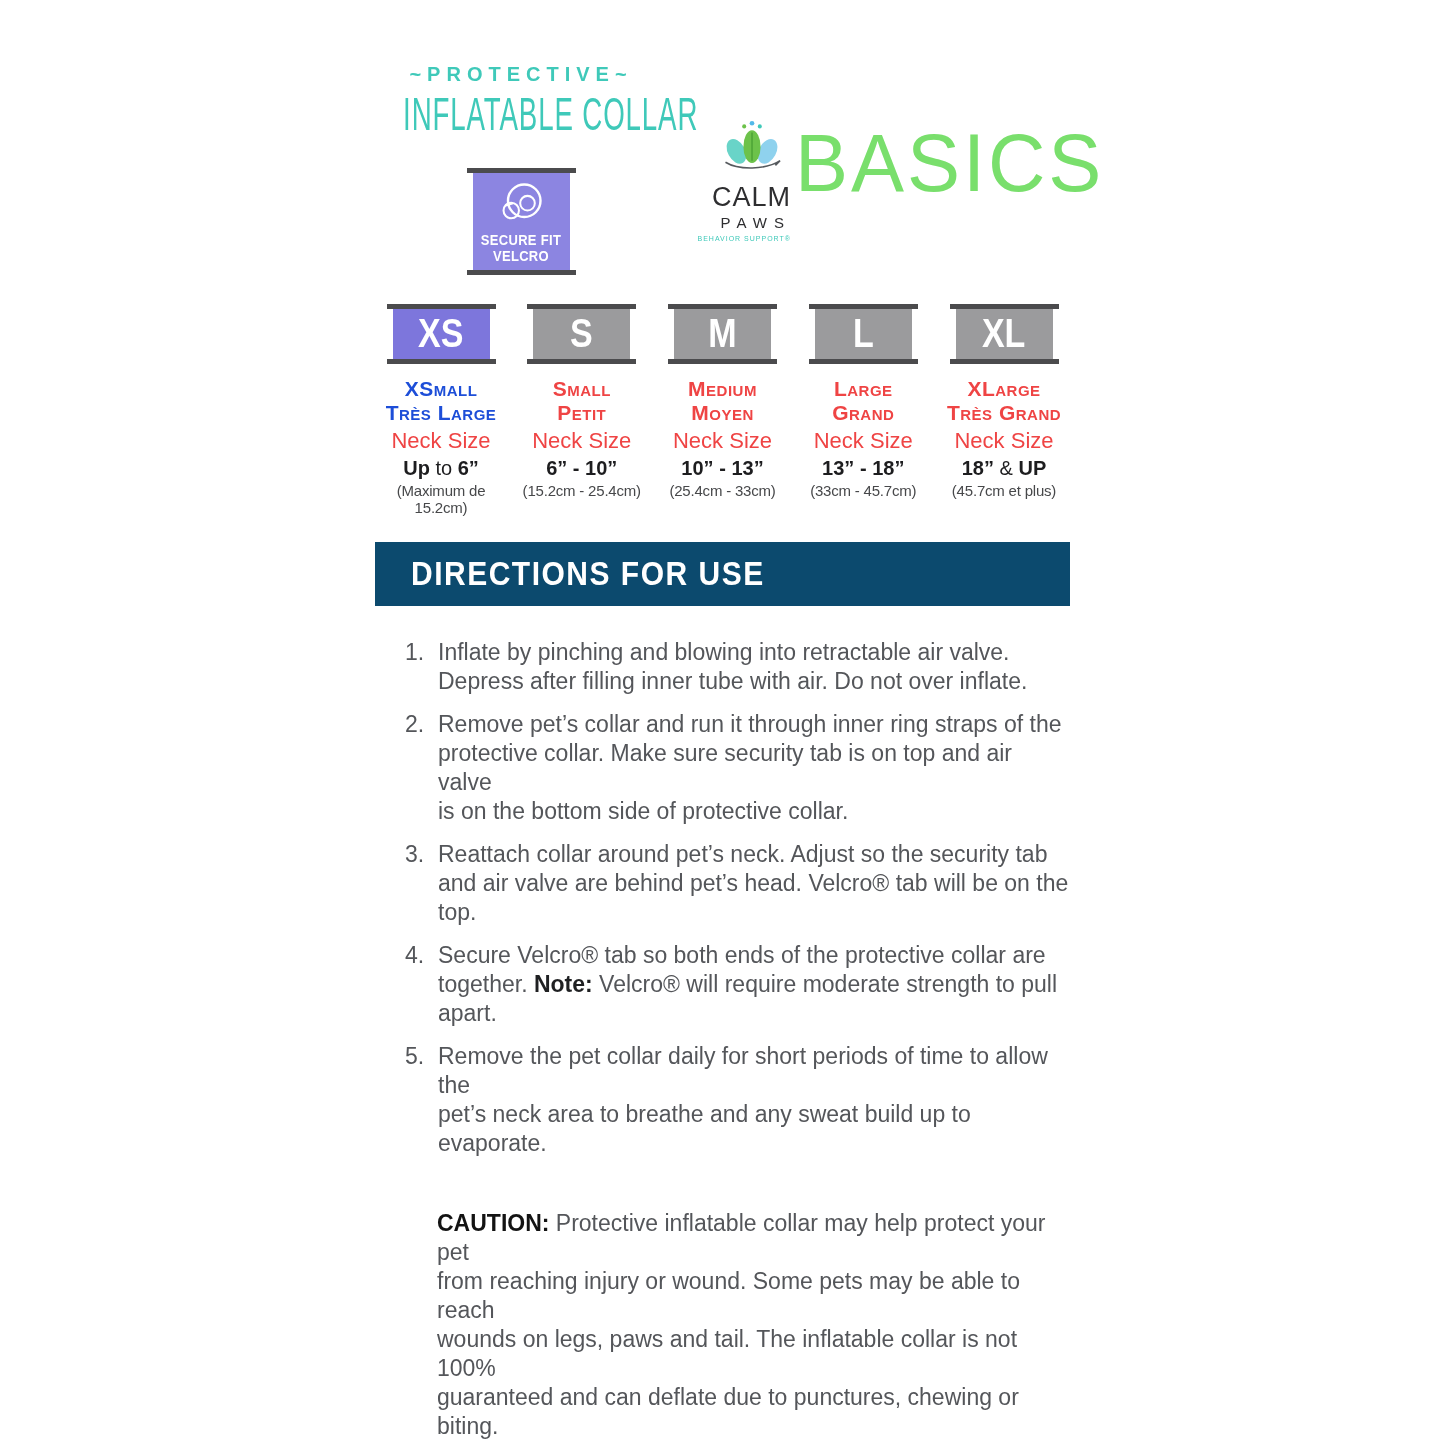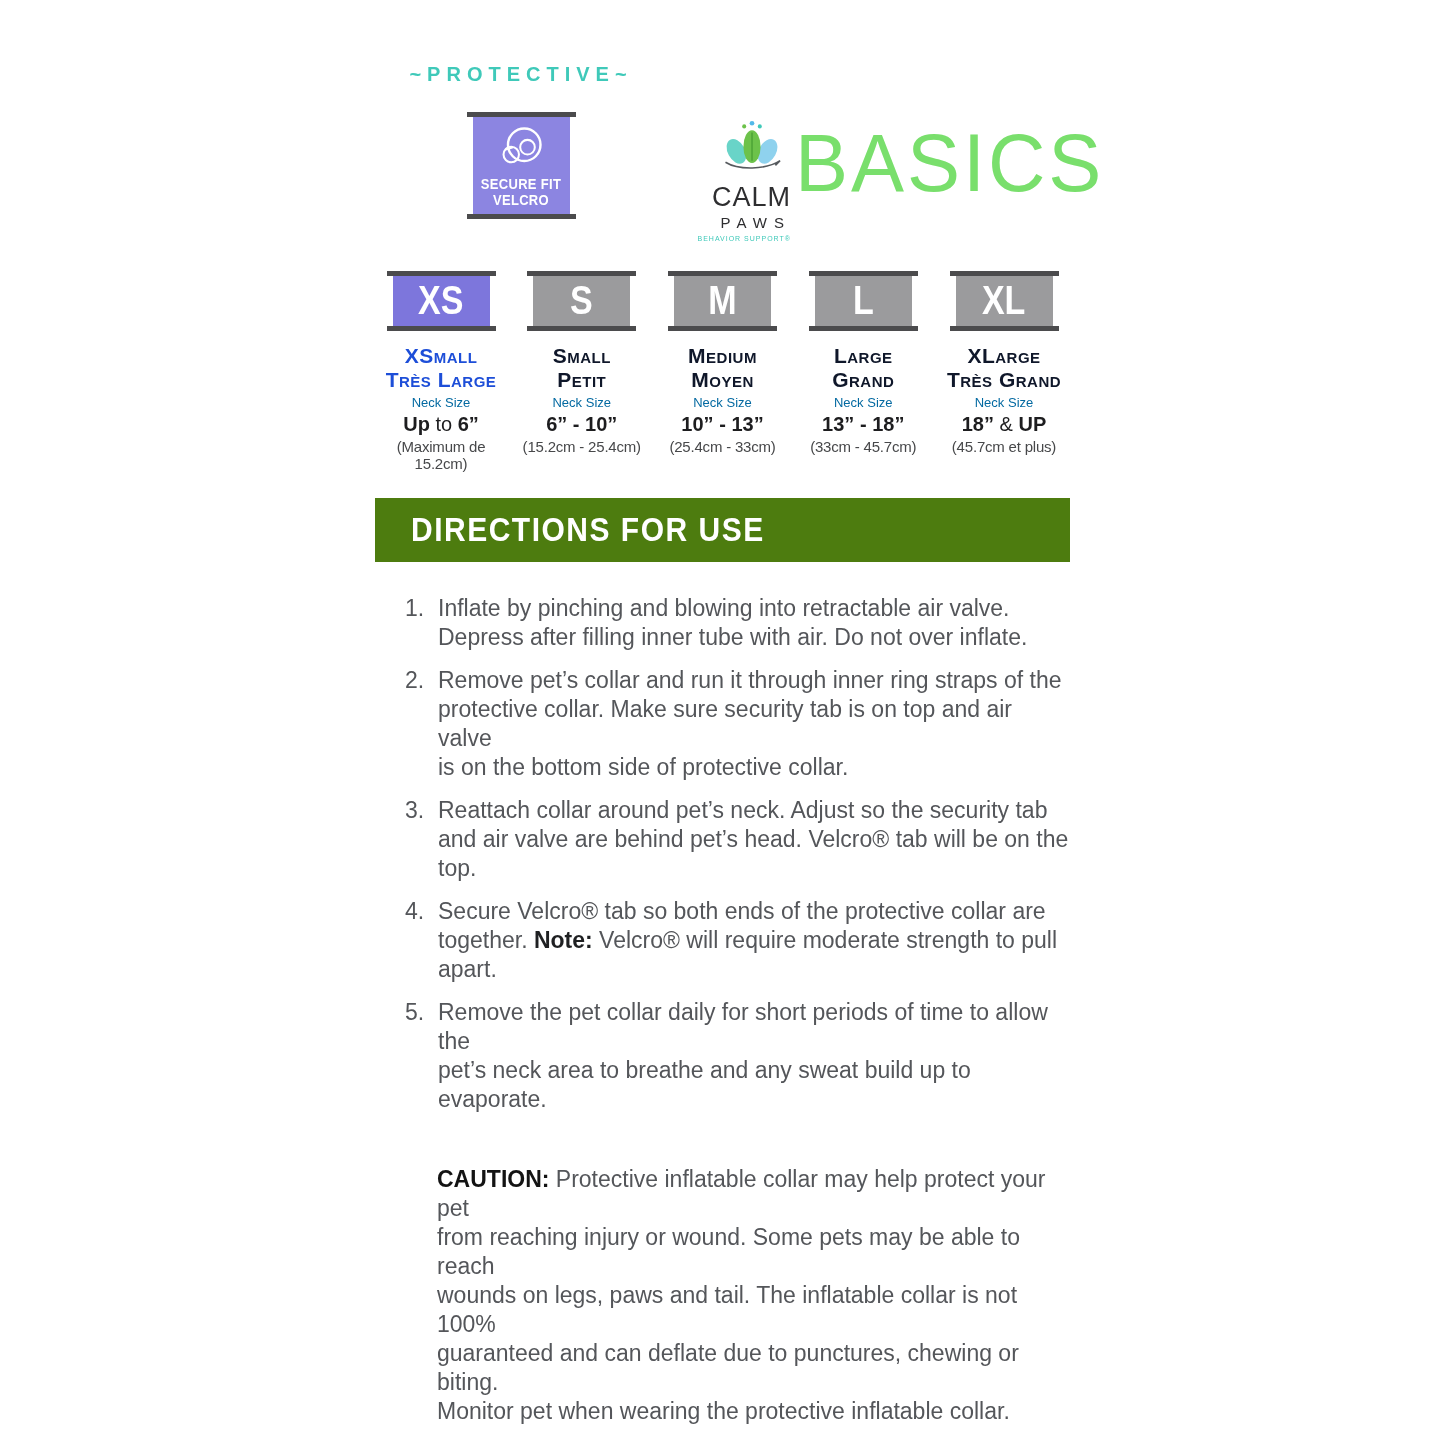--- a/index.html
+++ b/index.html
@@ -33,49 +33,50 @@
     display:inline-block;transform:scaleX(0.97);transform-origin:left top;margin-left:4px;margin-top:6px;}
 
   
   .size-row{display:flex;justify-content:space-between;margin-top:16px;}
   .size-col{width:132px;text-align:center;}
   .size-spool{width:97px;margin:13px auto;}
   .size-body{height:50px;display:flex;align-items:center;justify-content:center;background:#9b9b9d;}
   .size-body.hl{background:#7d76dc;}
   .size-code{color:#fff;font-size:37px;font-weight:700;display:inline-block;transform:scale(.92,1.12);}
   .size-name{margin-top:12px;font-size:21px;font-weight:700;font-variant:small-caps;
-    letter-spacing:.5px;color:#0f172a;line-height:1.12;}
+    letter-spacing:.5px;color:#ef4444;line-height:1.12;}
   .size-name.hl{color:#1d4ed8;}
-  .size-neck{font-size:13px;color:#0369a1;margin-top:4px;}
+  .size-neck{font-size:22px;color:#ef4444;margin-top:4px;}
   .size-range{font-size:20px;color:#1d1d1f;margin-top:3px;}
   .size-range b{font-weight:700;}
   .size-metric{font-size:15px;color:#47484a;margin-top:2px;letter-spacing:-.2px;}
 
   
-  .banner{margin-top:26px;height:64px;background:#4d7c0f;display:flex;align-items:center;}
+  .banner{margin-top:26px;height:64px;background:#0c4a6e;display:flex;align-items:center;}
   .banner span{display:inline-block;transform:scaleY(1.12);transform-origin:left center;
     color:#fff;font-size:30px;font-weight:700;letter-spacing:1.5px;margin-left:36px;}
   .dir-list{margin-top:32px;padding-left:30px;}
   .dir-item{display:flex;margin-bottom:14px;}
   .dir-num{width:33px;flex-shrink:0;font-size:23px;color:#54565a;line-height:29px;}
   .dir-text{font-size:23px;color:#54565a;line-height:29px;}
   .pre{white-space:pre-line;}
   .note{font-weight:700;color:#1f2022;}
   .caution{padding-left:62px;margin-top:22px;font-size:23px;line-height:29px;color:#54565a;}
   .caution .cap{font-weight:700;color:#131313;}
 </style>
 </head>
 <body>
 
 <div class="sheet">
   <div class="column">
 
     <div class="header-row">
       <div class="header-left">
         <div class="pretitle">~PROTECTIVE~</div>
+        <div class="title-main"><span>INFLATABLE COLLAR</span></div>
         <div class="badges">
           <div class="badge">
             <div class="spool-bar"></div>
             <div class="badge-body badge-purple">
               <svg width="52" height="50" viewBox="0 0 64 60">
                 <circle cx="36" cy="26" r="20" fill="none" stroke="#ffffff" stroke-width="3"></circle>
                 <circle cx="40" cy="29" r="9" fill="none" stroke="#ffffff" stroke-width="2.5"></circle>
                 <circle cx="20" cy="38" r="9.5" fill="none" stroke="#ffffff" stroke-width="2.5"></circle>
                 <path d="M13 32 L22 29" fill="none" stroke="#ffffff" stroke-width="2.5"></path>
               </svg>

